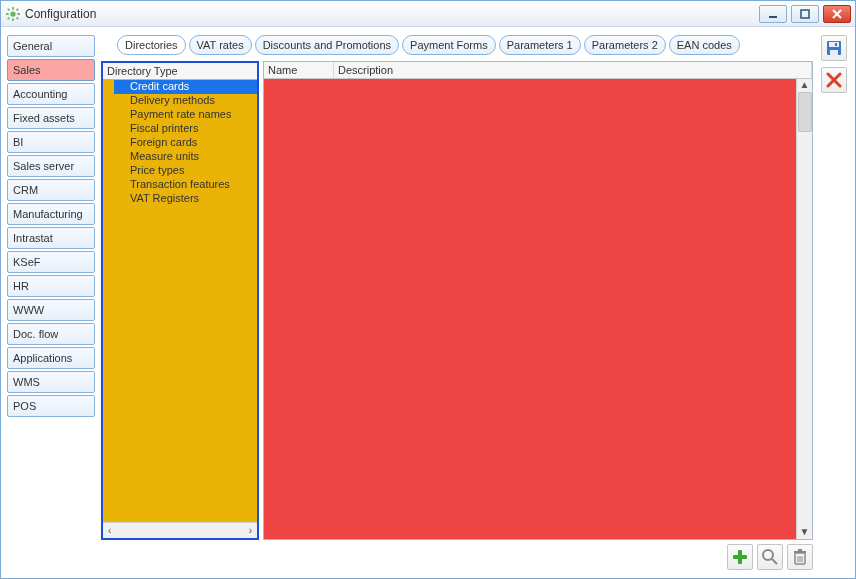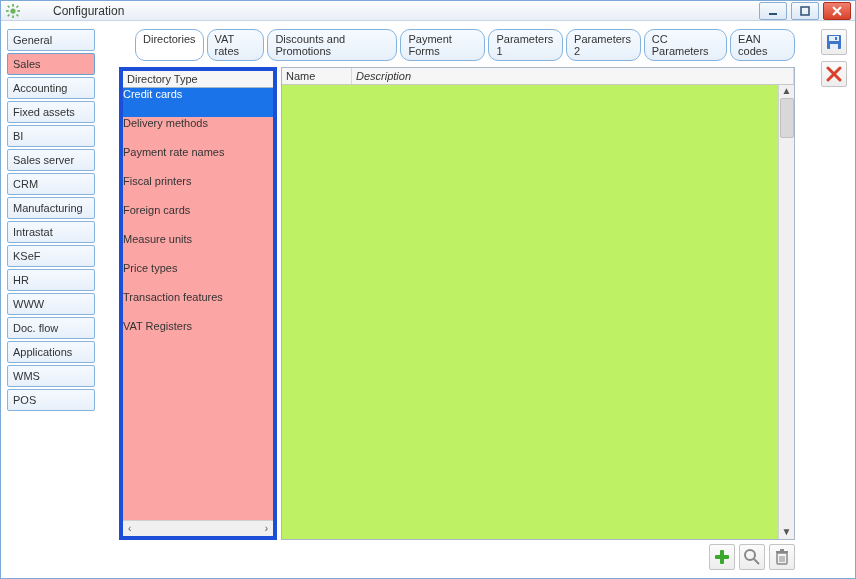--- a/index.html
+++ b/index.html
@@ -13,27 +13,26 @@
   .window {
     width: 856px;
     height: 579px;
     border: 1px solid #7ca9d6;
     background: #fff;
     position: relative;
     display: flex;
     flex-direction: column;
   }
   .titlebar {
-    height: 20px;
+    height: 26px;
     background: linear-gradient(#fdfdfe, #e8eef6);
     border-bottom: 1px solid #c9d6e7;
     display: flex;
     align-items: center;
     padding: 0 4px;
-    gap: 28px;
   }
   .titlebar .app-icon {
     width: 16px; height: 16px;
     margin-right: 4px;
     display: inline-flex; align-items: center; justify-content: center;
   }
   .titlebar .title {
     flex: 1;
     color: #333;
     font-size: 12px;
@@ -52,21 +51,21 @@
     background: linear-gradient(#f08070,#d9412a);
     border-color: #b02e1b;
     color: #fff;
     font-weight: bold;
   }
 
   .body {
     flex: 1;
     display: flex;
     padding: 8px 6px 8px 6px;
-    gap: 24px;
+    gap: 6px;
     overflow: hidden;
   }
 
   .sidebar {
     width: 88px;
     display: flex;
     flex-direction: column;
     gap: 2px;
   }
   .side-btn {
@@ -112,40 +111,41 @@
 
   .content {
     flex: 1;
     display: flex;
     gap: 4px;
     min-height: 0;
   }
 
   .left-panel {
     width: 158px;
-    border: 4px solid #1d4ed8;
-    display: flex;
-    flex-direction: column;
-    background: #fca5a5;
+    border: 2px solid #1d4ed8;
+    display: flex;
+    flex-direction: column;
+    background: #eab308;
   }
   .left-panel .header {
     border-bottom: 1px solid #a8b8c8;
     padding: 2px 4px;
     background: #f6f6f6;
   }
   .left-panel .list {
     flex: 1;
     overflow: auto;
   }
   .list-item {
-    padding: 0 0;
+    padding: 0 16px;
     line-height: 13px;
-    height: 29px;
+    height: 14px;
     white-space: nowrap;
     cursor: default;
+    margin-left: 11px;
   }
   .list-item.selected {
     background: #1a73e8;
     color: #fff;
   }
   .hscroll {
     height: 16px;
     border-top: 1px solid #d0d0d0;
     background: #f0f0f0;
     display: flex;
@@ -155,34 +155,34 @@
     color: #555;
     font-size: 10px;
   }
   .hscroll span { padding: 0 3px; }
 
   .right-panel {
     flex: 1;
     border: 1px solid #a8b8c8;
     display: flex;
     flex-direction: column;
-    background: #bef264;
+    background: #ef4444;
     position: relative;
   }
   .grid-header {
     display: flex;
     border-bottom: 1px solid #c8c8c8;
     background: #f6f6f6;
   }
   .grid-header .col {
     padding: 2px 4px;
     border-right: 1px solid #d8d8d8;
   }
   .col-name { width: 70px; }
-  .col-desc { flex: 1; font-style: italic; }
+  .col-desc { flex: 1; }
   .grid-body { flex: 1; position: relative; }
   .vscroll {
     position: absolute;
     right: 0; top: 0; bottom: 0;
     width: 16px;
     background: #f0f0f0;
     border-left: 1px solid #d0d0d0;
     display: flex;
     flex-direction: column;
     align-items: center;
@@ -295,21 +295,20 @@
       </div>
 
     <div class="main">
       <div class="tabs" id="tabs">
           <div class="tab active">Directories</div>
           <div class="tab">VAT rates</div>
           <div class="tab">Discounts and Promotions</div>
           <div class="tab">Payment Forms</div>
           <div class="tab">Parameters 1</div>
           <div class="tab">Parameters 2</div>
-          <div class="tab">CC Parameters</div>
           <div class="tab">EAN codes</div>
         </div>
 
       <div class="content">
 
         <div class="left-panel">
           <div class="header">Directory Type</div>
           <div class="list" id="dirlist">
               <div class="list-item selected">Credit cards</div>
               <div class="list-item">Delivery methods</div>

